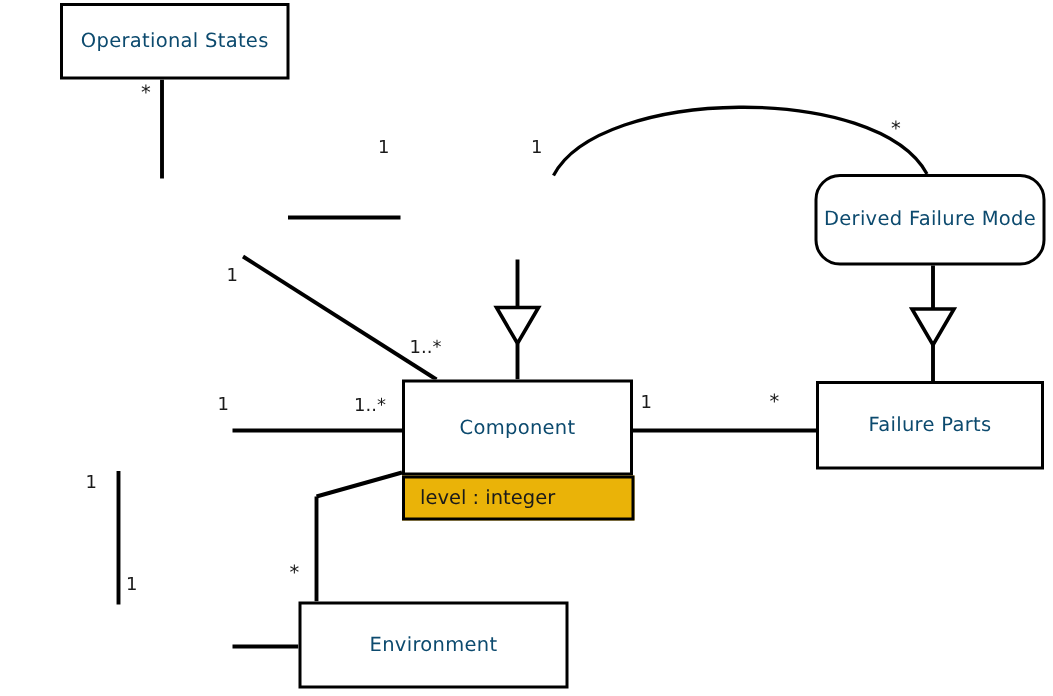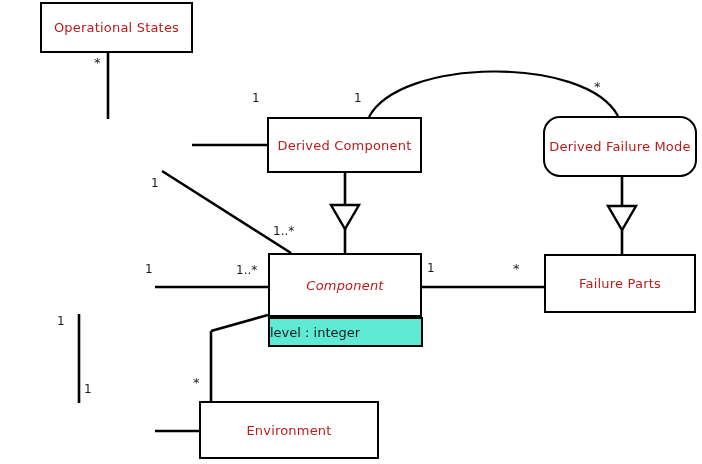--- a/index.html
+++ b/index.html
@@ -29,32 +29,32 @@
     background: #ffffff;
     display: flex;
     flex-direction: column;
   }
   .uml-name {
     flex: 1 1 auto;
     display: flex;
     align-items: center;
     justify-content: center;
     font-size: 13px;
-    color: #b91c1c;
+    color: #0c4a6e;
     letter-spacing: 0.2px;
     white-space: nowrap;
   }
   .uml-attr-compartment {
     position: absolute;
     box-sizing: border-box;
     border: 2px solid #000000;
-    background: #5eead4;
+    background: #eab308;
     display: flex;
     align-items: center;
-    padding-left: 0;
+    padding-left: 10px;
     font-size: 13px;
     color: #1a1a1a;
   }
   .edge-label {
     position: absolute;
     font-size: 12px;
     color: #1a1a1a;
     white-space: nowrap;
     line-height: 1;
   }
@@ -95,30 +95,27 @@
     <line x1="211" y1="331" x2="211" y2="401" stroke="#000000" stroke-width="2.6"></line>
 
     <line x1="155" y1="431" x2="199" y2="431" stroke="#000000" stroke-width="2.6"></line>
   </svg>
 
   <div class="uml-class" style="left:40px; top:2px; width:153px; height:51px;">
     <div class="uml-name">Operational States</div>
   </div>
 
 
-  <div class="uml-class" style="left:267px; top:117px; width:155px; height:56px;">
-    <div class="uml-name">Derived Component</div>
-  </div>
 
   <div class="uml-class" style="left:543px; top:116px; width:154px; height:61px;border-radius:17px;">
     <div class="uml-name">Derived Failure Mode</div>
   </div>
 
 
-  <div class="uml-class" style="left:268px; top:253px; width:154px; height:64px;font-style:italic;">
+  <div class="uml-class" style="left:268px; top:253px; width:154px; height:64px;">
     <div class="uml-name">Component</div>
   </div>
 
   <div class="uml-attr-compartment" style="left:268px; top:317px; width:155px; height:30px;">
     <span>level : integer</span>
   </div>
 
   <div class="uml-class" style="left:544px; top:254px; width:152px; height:59px;">
     <div class="uml-name">Failure Parts</div>
   </div>

